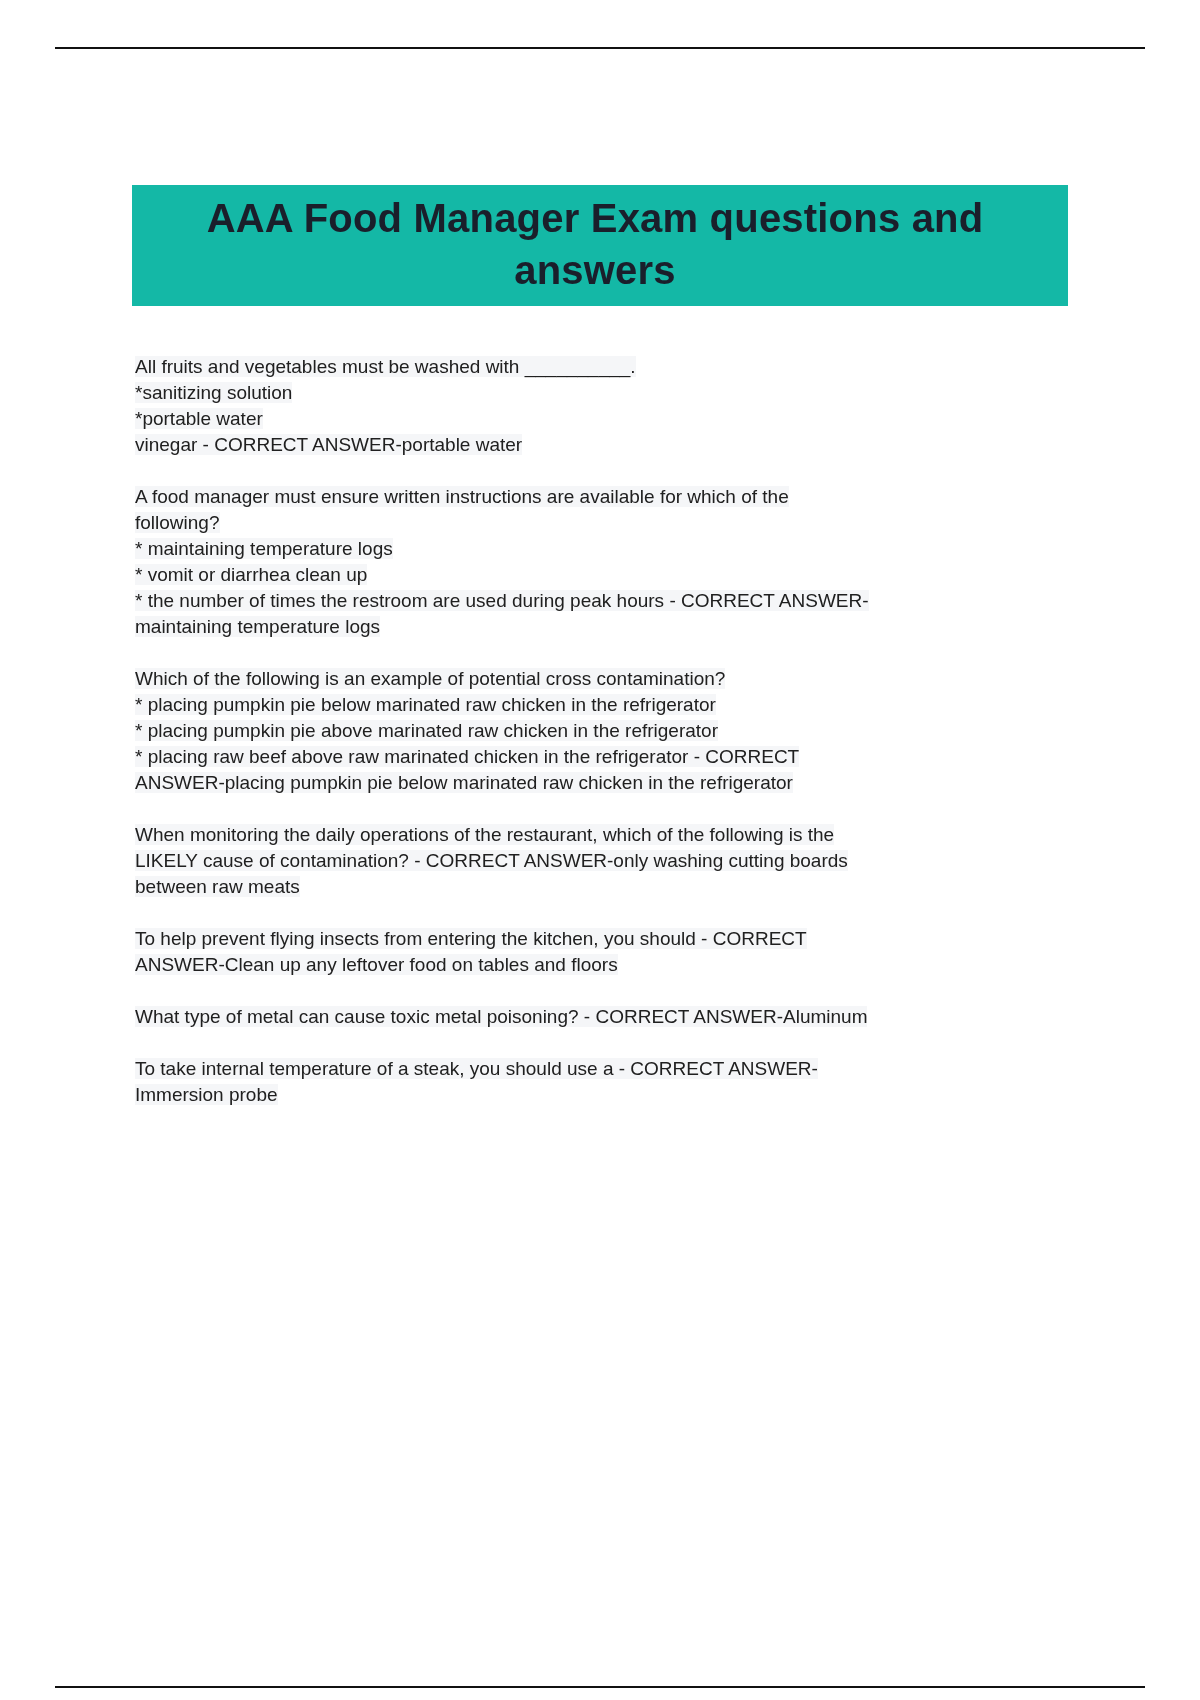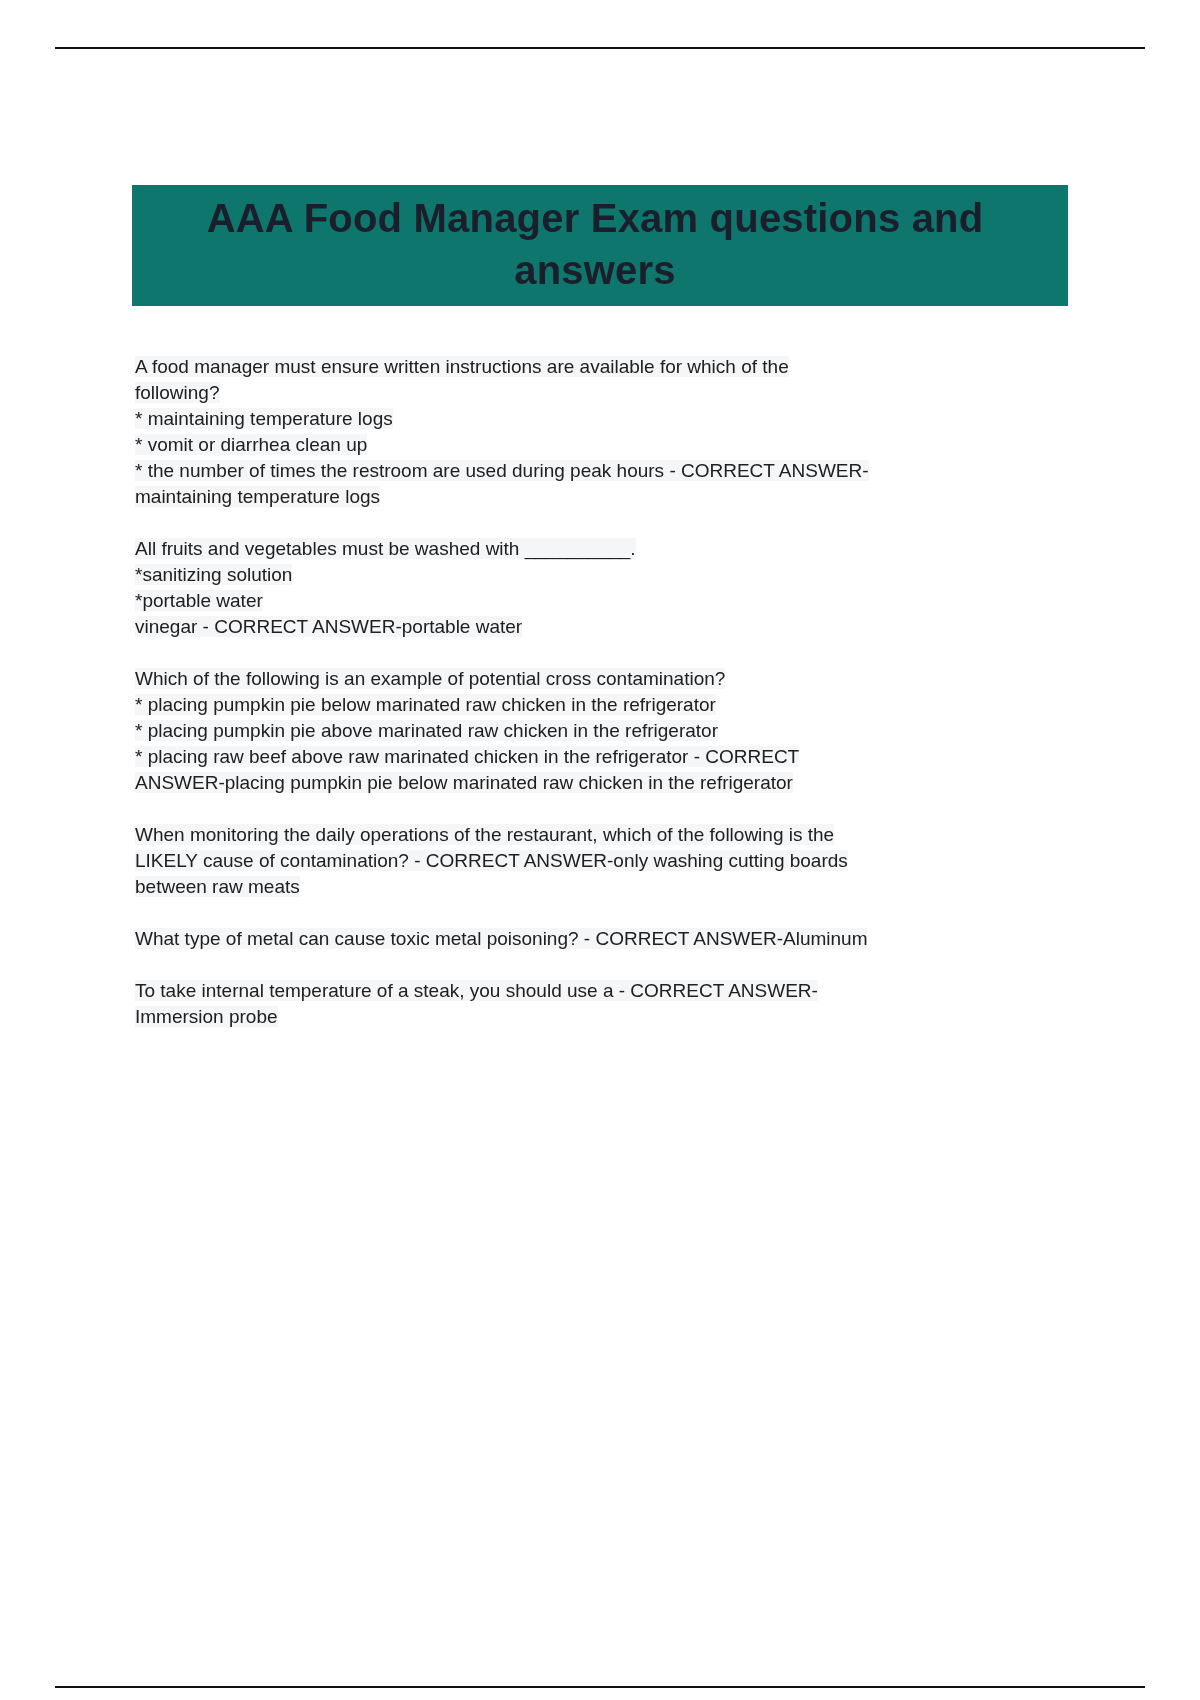--- a/index.html
+++ b/index.html
@@ -21,21 +21,21 @@
     left: 55px;
     right: 55px;
     height: 0;
     border-top: 2px solid #111111;
   }
   .rule-top { top: 47px; }
   .rule-bottom { bottom: 12px; }
 
   .title-wrap {
     margin: 185px 132px 0 132px;
-    background: #0f766e;
+    background: #14b8a6;
     padding: 7px 16px 10px 6px;
     text-align: center;
   }
   .title-text {
     display: inline-block;
     white-space: pre-line;
     font-size: 40px;
     line-height: 52px;
     font-weight: bold;
     color: #1a1f2b;
@@ -64,44 +64,48 @@
 
   <div class="rule rule-top"></div>
 
   <div class="title-wrap">
     <span class="title-text">AAA Food Manager Exam questions and
 answers</span>
   </div>
 
   <div class="content">
     <p class="qa-block">
+      <span class="hl">All fruits and vegetables must be washed with __________.
+*sanitizing solution
+*portable water
+vinegar - CORRECT ANSWER-portable water</span>
+    </p>
+    <p class="qa-block">
       <span class="hl">A food manager must ensure written instructions are available for which of the
 following?
 * maintaining temperature logs
 * vomit or diarrhea clean up
 * the number of times the restroom are used during peak hours - CORRECT ANSWER-
 maintaining temperature logs</span>
-    </p>
-    <p class="qa-block">
-      <span class="hl">All fruits and vegetables must be washed with __________.
-*sanitizing solution
-*portable water
-vinegar - CORRECT ANSWER-portable water</span>
     </p>
     <p class="qa-block">
       <span class="hl">Which of the following is an example of potential cross contamination?
 * placing pumpkin pie below marinated raw chicken in the refrigerator
 * placing pumpkin pie above marinated raw chicken in the refrigerator
 * placing raw beef above raw marinated chicken in the refrigerator - CORRECT
 ANSWER-placing pumpkin pie below marinated raw chicken in the refrigerator</span>
     </p>
     <p class="qa-block">
       <span class="hl">When monitoring the daily operations of the restaurant, which of the following is the
 LIKELY cause of contamination? - CORRECT ANSWER-only washing cutting boards
 between raw meats</span>
+    </p>
+    <p class="qa-block">
+      <span class="hl">To help prevent flying insects from entering the kitchen, you should - CORRECT
+ANSWER-Clean up any leftover food on tables and floors</span>
     </p>
     <p class="qa-block">
       <span class="hl">What type of metal can cause toxic metal poisoning? - CORRECT ANSWER-Aluminum</span>
     </p>
     <p class="qa-block">
       <span class="hl">To take internal temperature of a steak, you should use a - CORRECT ANSWER-
 Immersion probe</span>
     </p>
   </div>
 

